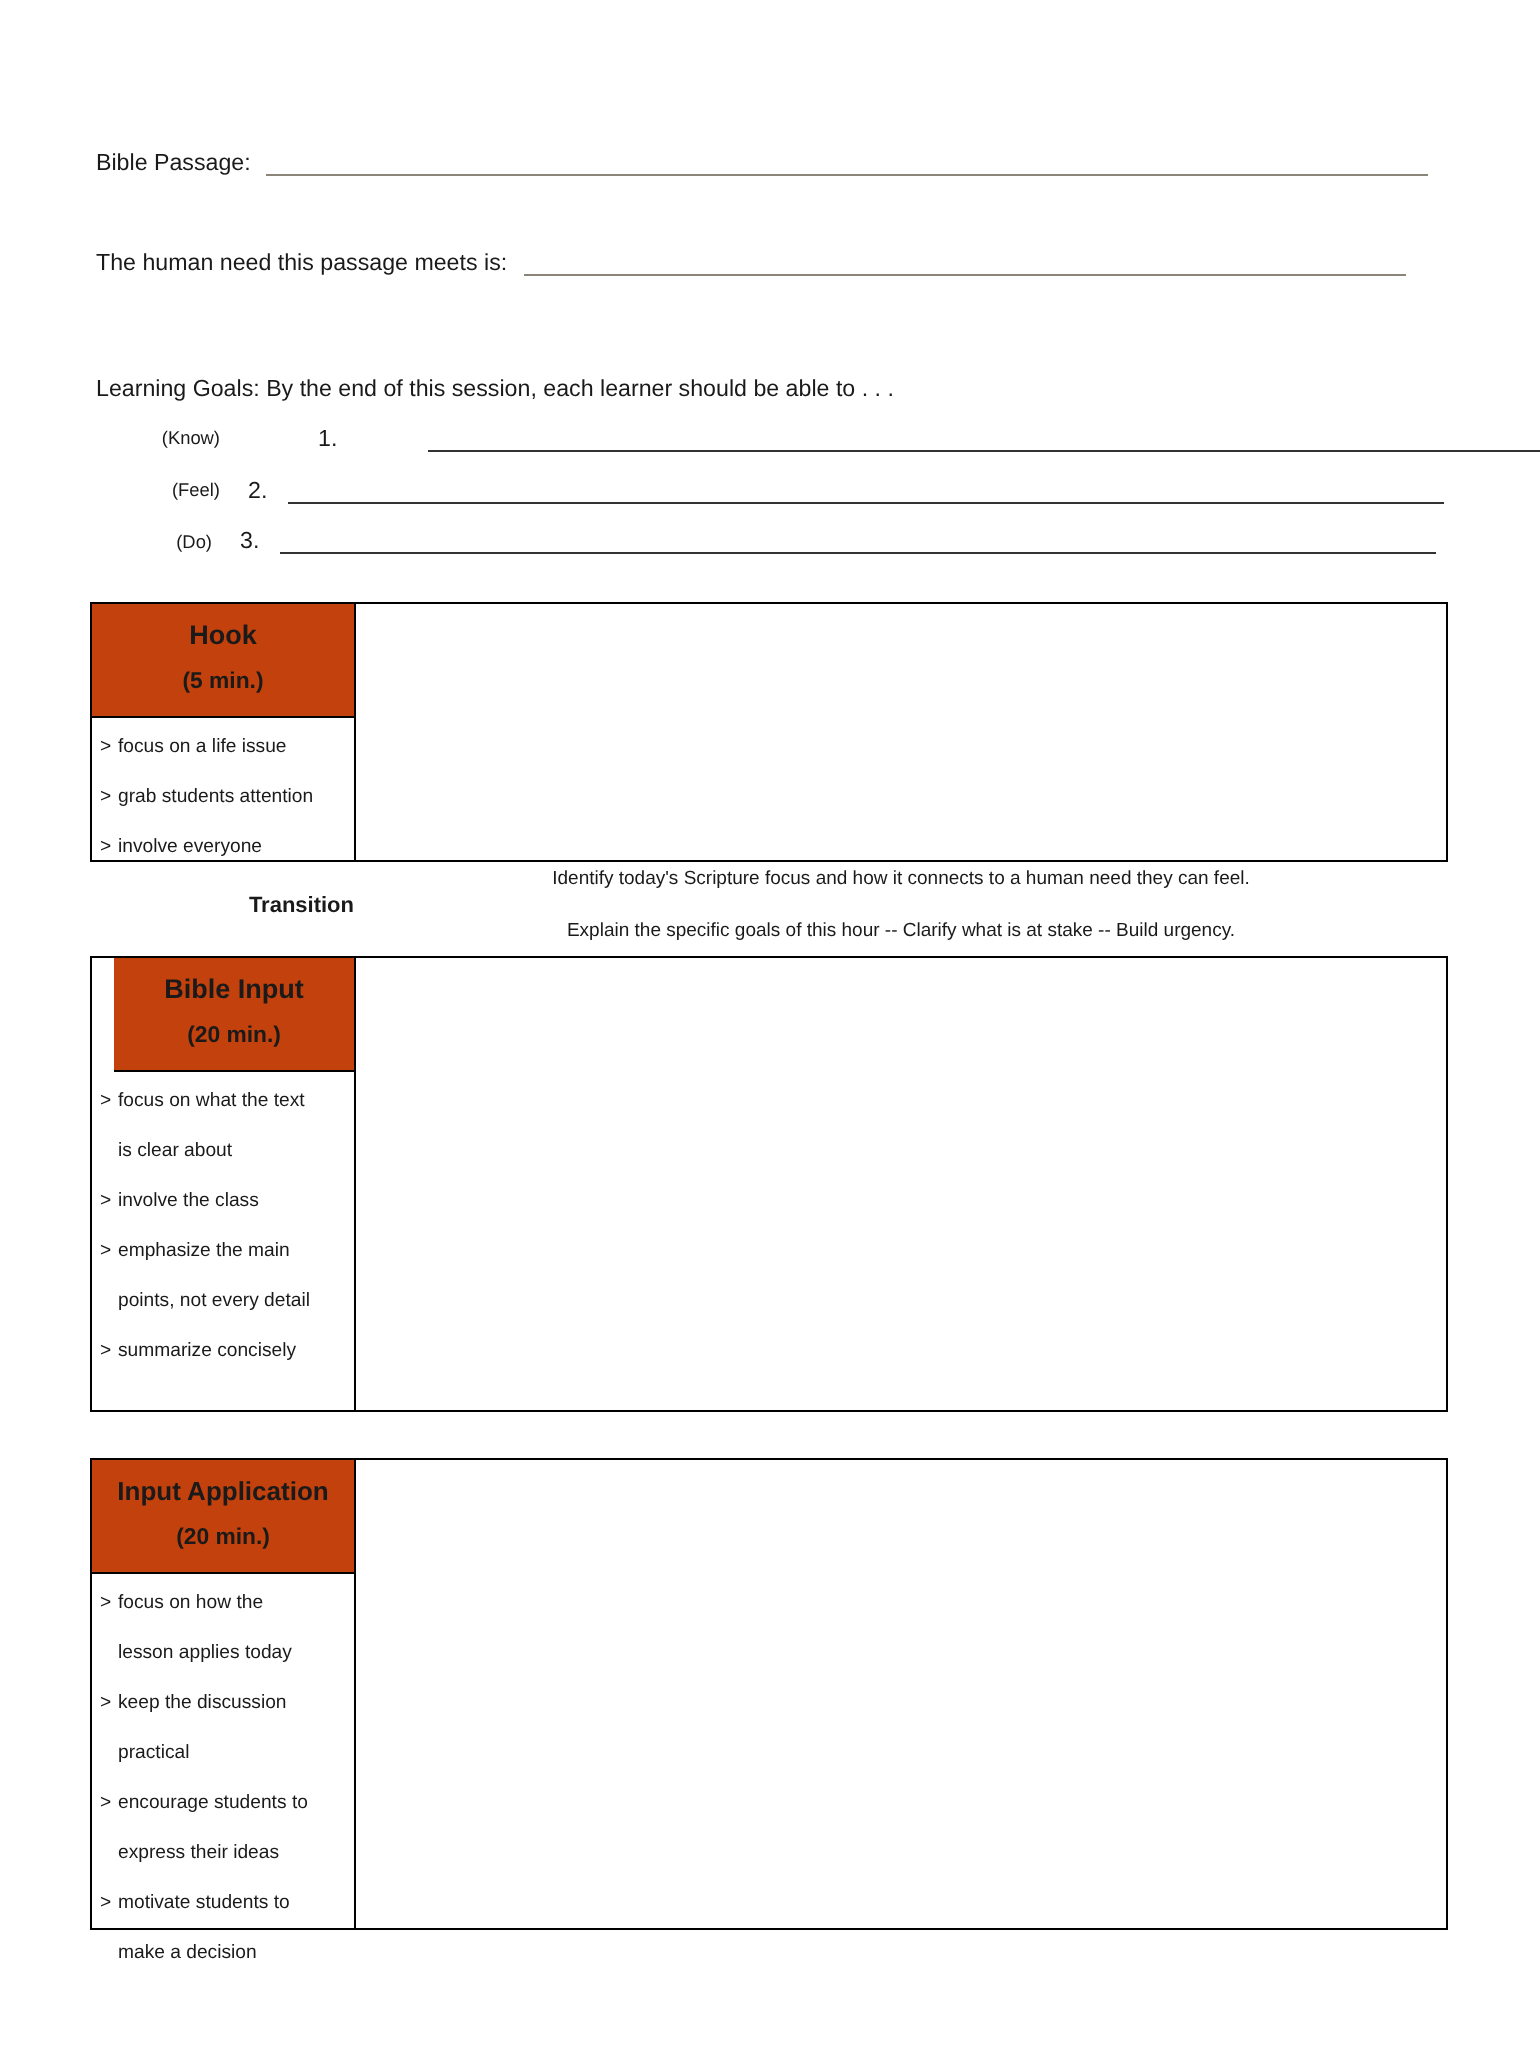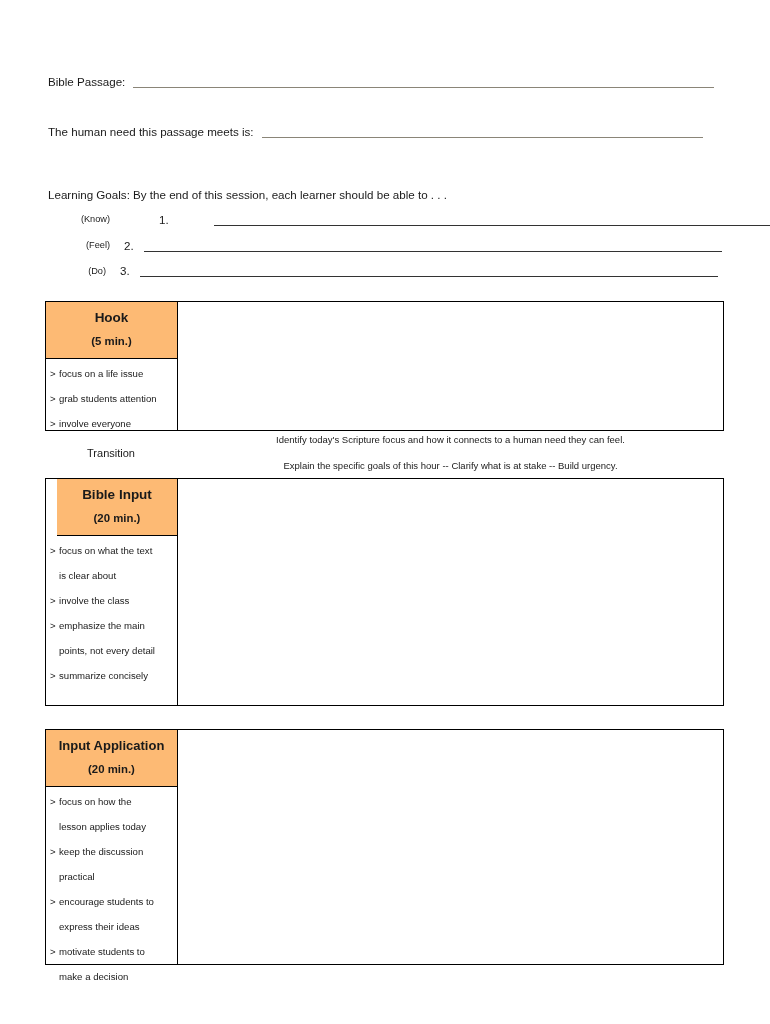--- a/index.html
+++ b/index.html
@@ -108,21 +108,21 @@
     background: #ffffff;
   }
   .sec-left {
     width: 132px;
     box-sizing: border-box;
     border-right: 1.4px solid #000;
     display: flex;
     flex-direction: column;
   }
   .sec-head {
-    background: #fdba74;
+    background: #c2410c;
     border-bottom: 1.4px solid #000;
     box-sizing: border-box;
     padding: 7px 2px 7px 2px;
     text-align: center;
   }
   .sec-title {
     font-size: 13.5px;
     font-weight: bold;
     line-height: 18px;
   }
@@ -174,23 +174,23 @@
     left: 45px;
     top: 433px;
     width: 679px;
     height: 42px;
   }
   .transition-label {
     position: absolute;
     left: 0;
     top: 14px;
     width: 132px;
-    text-align: center;
+    text-align: right;
     font-size: 11px;
-    font-weight: normal;
+    font-weight: bold;
   }
   .transition-lines {
     position: absolute;
     left: 132px;
     top: 0;
     width: 547px;
     text-align: center;
   }
   .transition-lines div {
     font-size: 9.5px;

